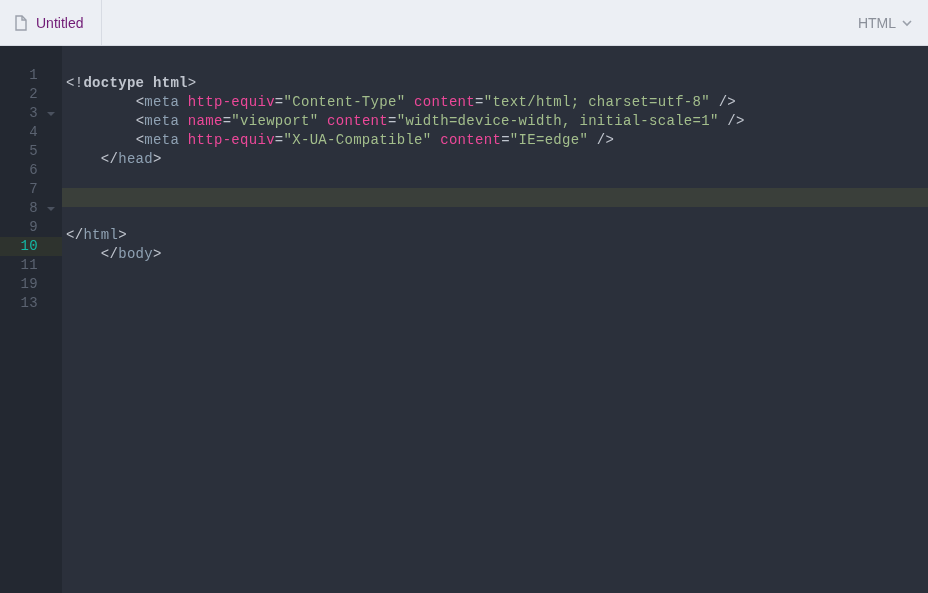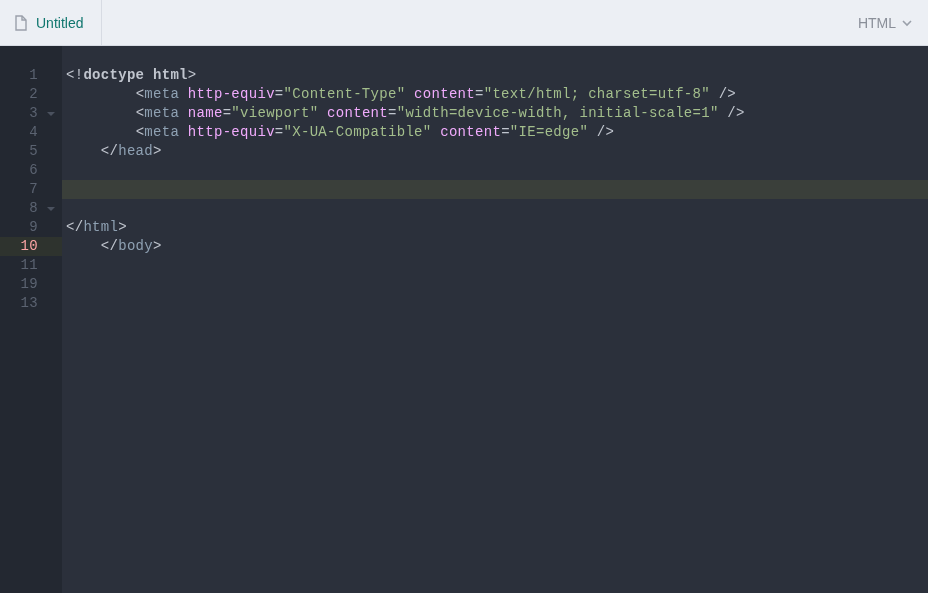--- a/index.html
+++ b/index.html
@@ -17,21 +17,21 @@
     background: #eceff4;
     border-bottom: 1px solid #d7dbe3;
   }
   .tab {
     display: flex;
     align-items: center;
     gap: 8px;
     padding: 0 18px 0 14px;
     background: #eceff4;
     border-right: 1px solid #d7dbe3;
-    color: #0f766e;
+    color: #701a75;
     font-size: 14px;
   }
   .file-icon {
     width: 14px;
     height: 16px;
     display: inline-flex;
     align-items: center;
     justify-content: center;
   }
   .file-icon svg { stroke: #9aa0aa; fill: none; }
@@ -81,37 +81,37 @@
     transform: translateY(-50%);
     width: 10px;
     height: 10px;
     display: inline-flex;
     align-items: center;
     justify-content: center;
   }
   .fold-arrow svg { fill: #4a515e; }
   .code {
     flex: 1;
-    padding-top: 20px;
+    padding-top: 28px;
     position: relative;
   }
   .cline {
     height: 19px;
     padding-left: 4px;
     white-space: pre;
   }
   .cline.current {
     background: #3a3f3a;
   }
   .gline.current {
     background: #2e332e;
-    color: #fca5a5;
+    color: #14b8a6;
   }
   .tok-tag { color: #8fa1b3; }
-  .tok-attr { color: #f0abfc; }
+  .tok-attr { color: #ec4899; }
   .tok-punc { color: #c0c5ce; }
   .tok-str { color: #a3be8c; }
   .tok-doctype { color: #c0c5ce; font-weight: 600; }
 </style>
 </head>
 <body>
 
 <div class="topbar">
   <div class="tab">
     <span class="file-icon">

